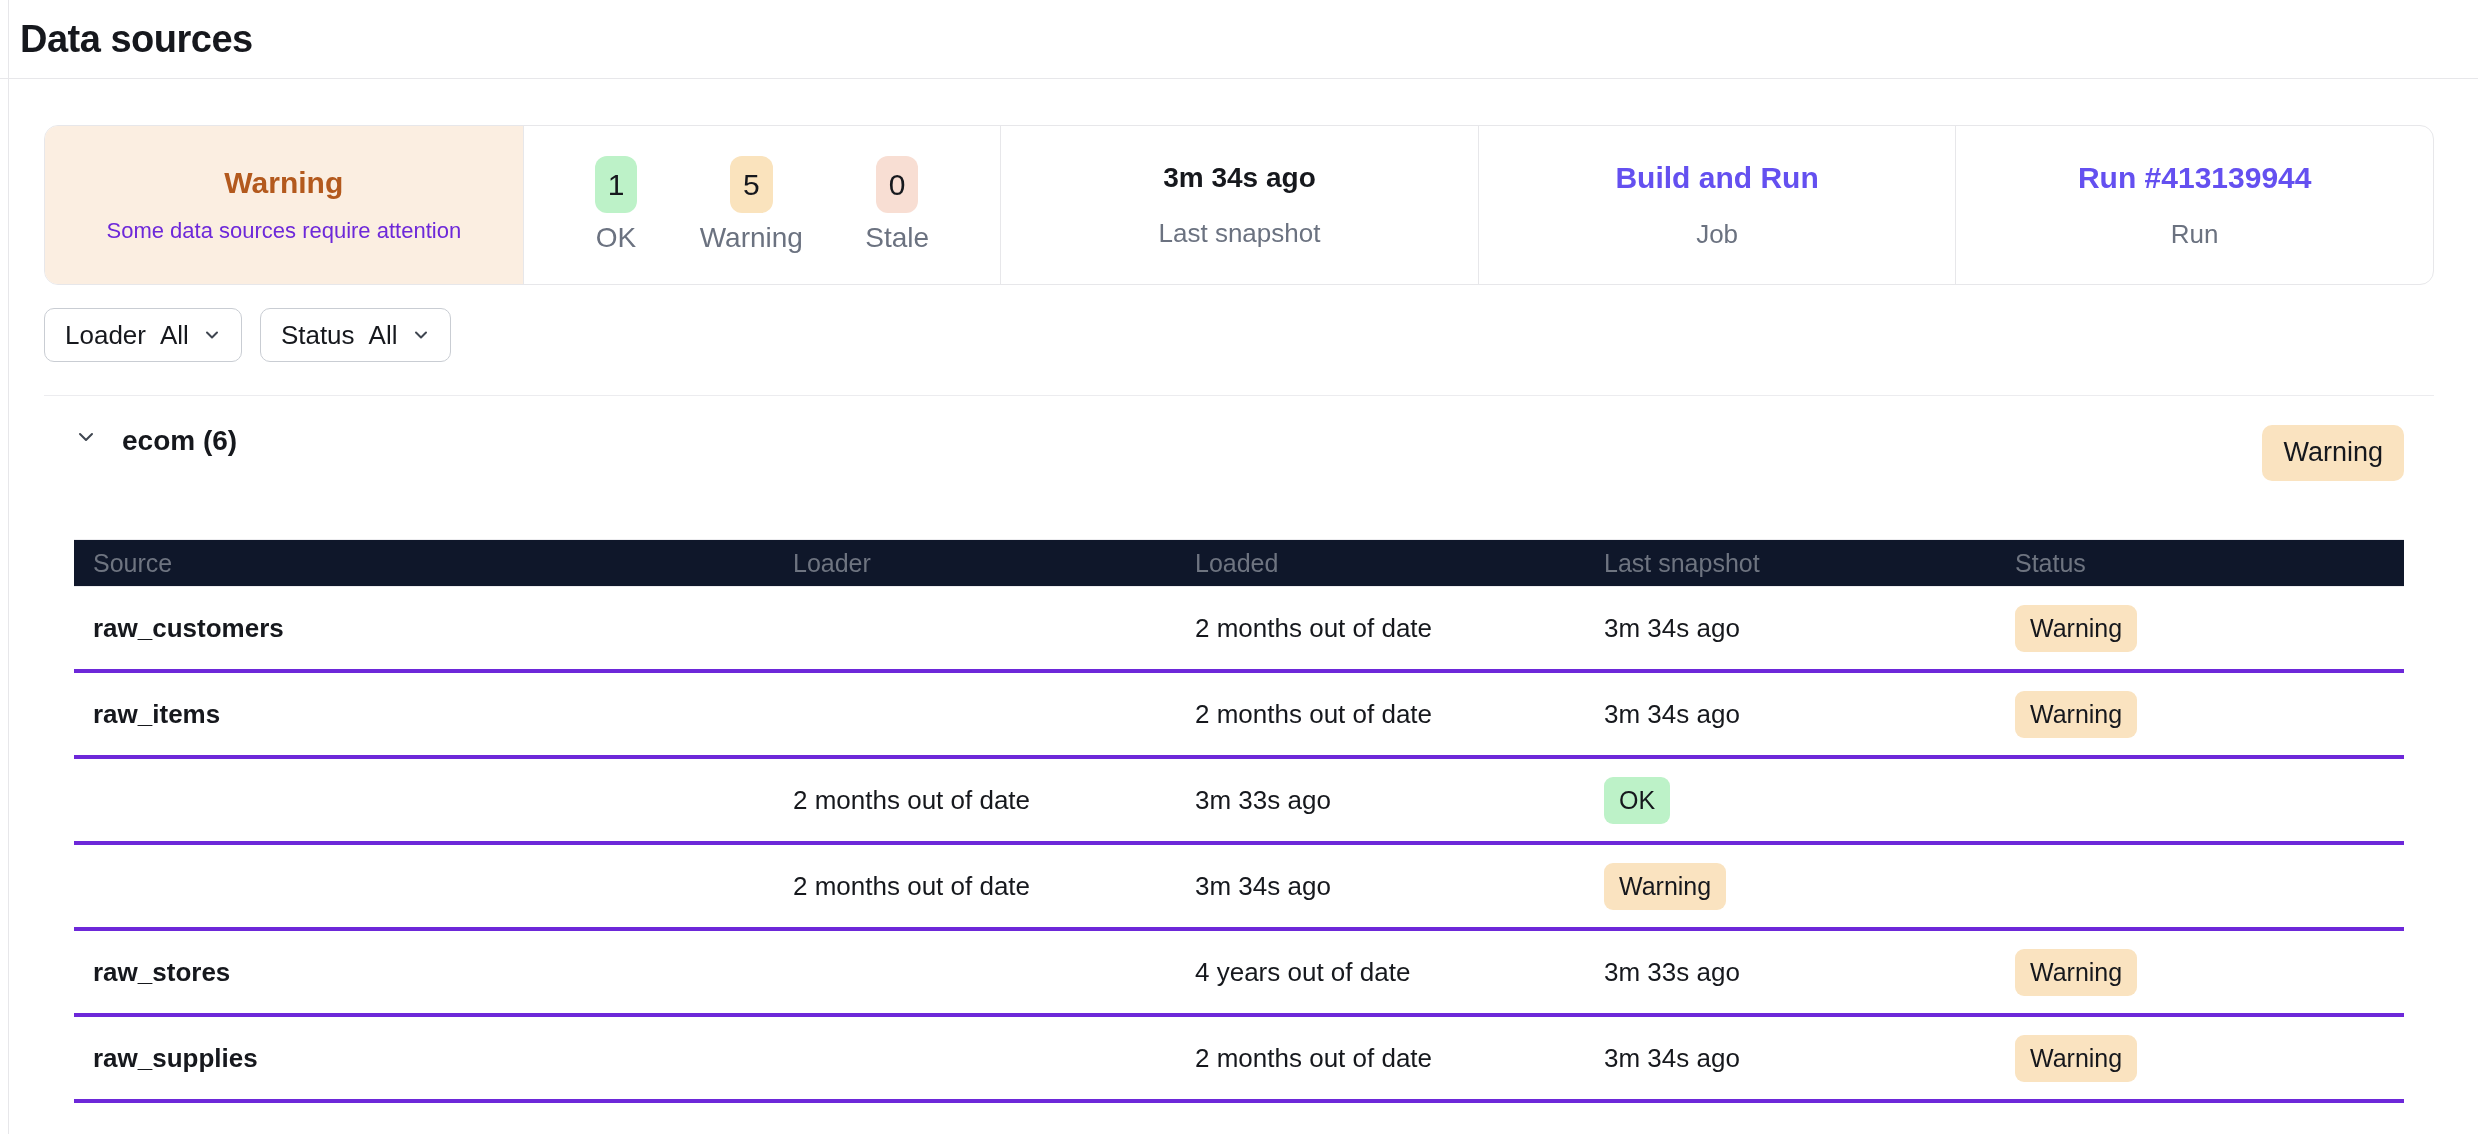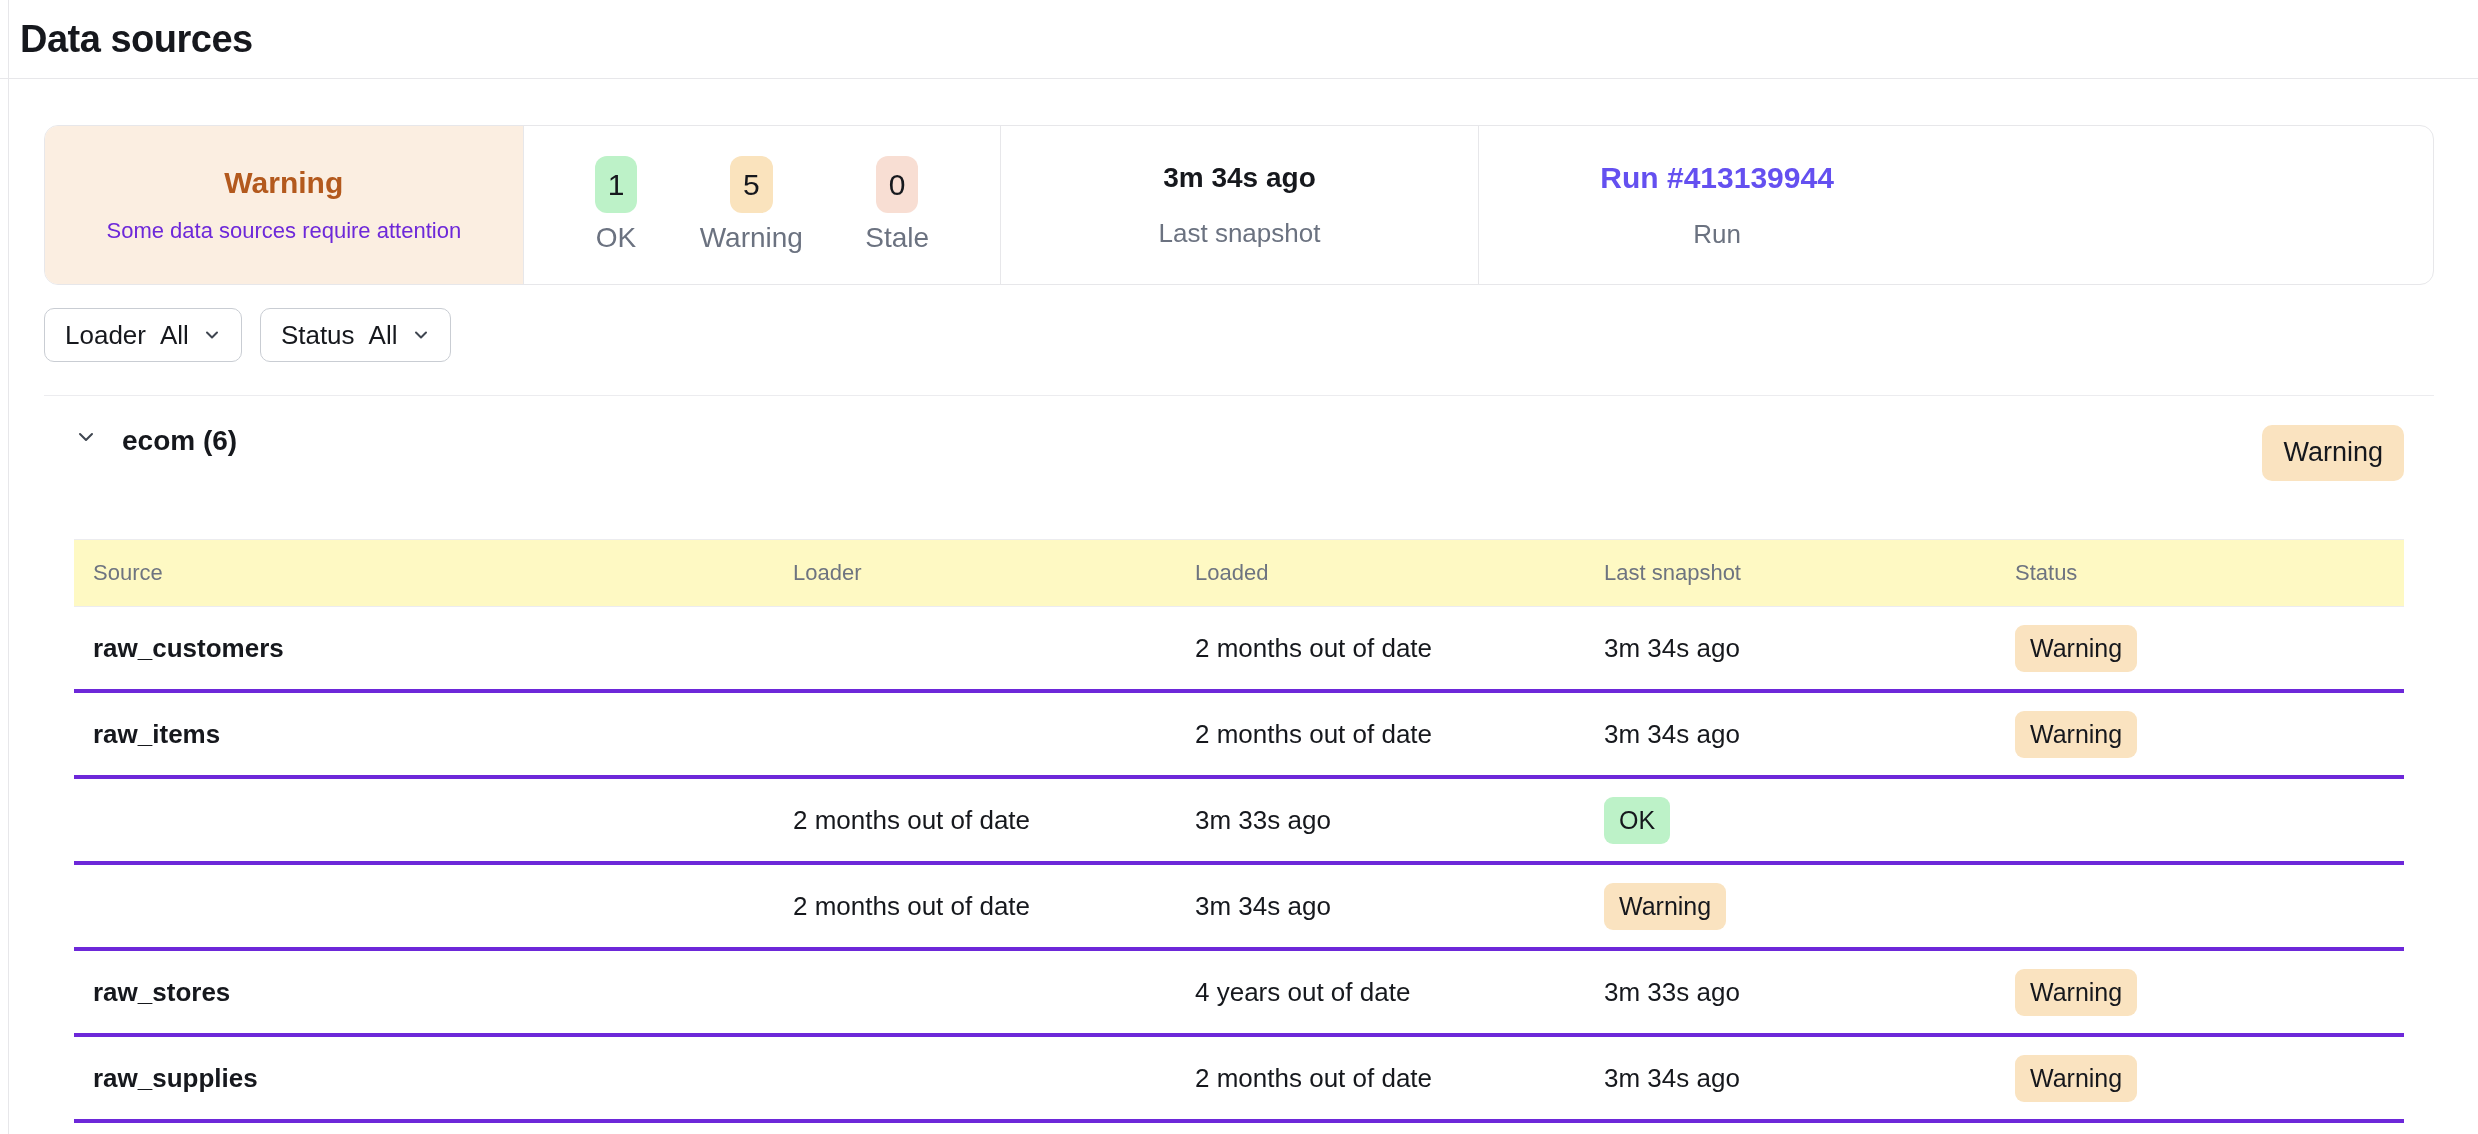--- a/index.html
+++ b/index.html
@@ -89,23 +89,23 @@
   }
 
   
   .table { margin: 58px 74px 0 74px; }
   .thead, .trow {
     display: grid;
     grid-template-columns: 700px 402px 409px 411px 1fr;
     align-items: center; padding-left: 19px;
   }
   .thead {
-    height: 68px; background: #fef9c3;
+    height: 48px; background: #0f172a;
     border-top: 1px solid #ececef; border-bottom: 1px solid #ececef;
-    font-size: 22px; color: #6e7480;
+    font-size: 25px; color: #6e7480;
   }
   .trow { height: 86px; border-bottom: 4px solid #6d28d9; font-size: 26px; }
   .cell-source { font-weight: 600; }
   .status-pill {
     display: inline-block; padding: 9px 15px; border-radius: 9px;
     font-size: 25px; font-weight: 500; color: #16181d;
   }
   .status-pill--warning { background: #fae3c0; }
   .status-pill--ok { background: #bdf2c8; }
 </style>
@@ -139,20 +139,24 @@
         <div class="stat-badge stat-badge--stale">0</div>
         <div class="stat-label">Stale</div>
       </div>
     </div>
 
     <div class="summary-cell cell-info">
       <div class="info-value">3m 34s ago</div>
       <div class="info-label">Last snapshot</div>
     </div>
 
+    <div class="summary-cell cell-info">
+      <a class="info-link">Build and Run</a>
+      <div class="info-label">Job</div>
+    </div>
 
     <div class="summary-cell cell-info">
       <a class="info-link">Run #413139944</a>
       <div class="info-label">Run</div>
     </div>
   </section>
 
   <div class="filters">
     <button class="filter-btn">
       <span class="f-label">Loader</span>

